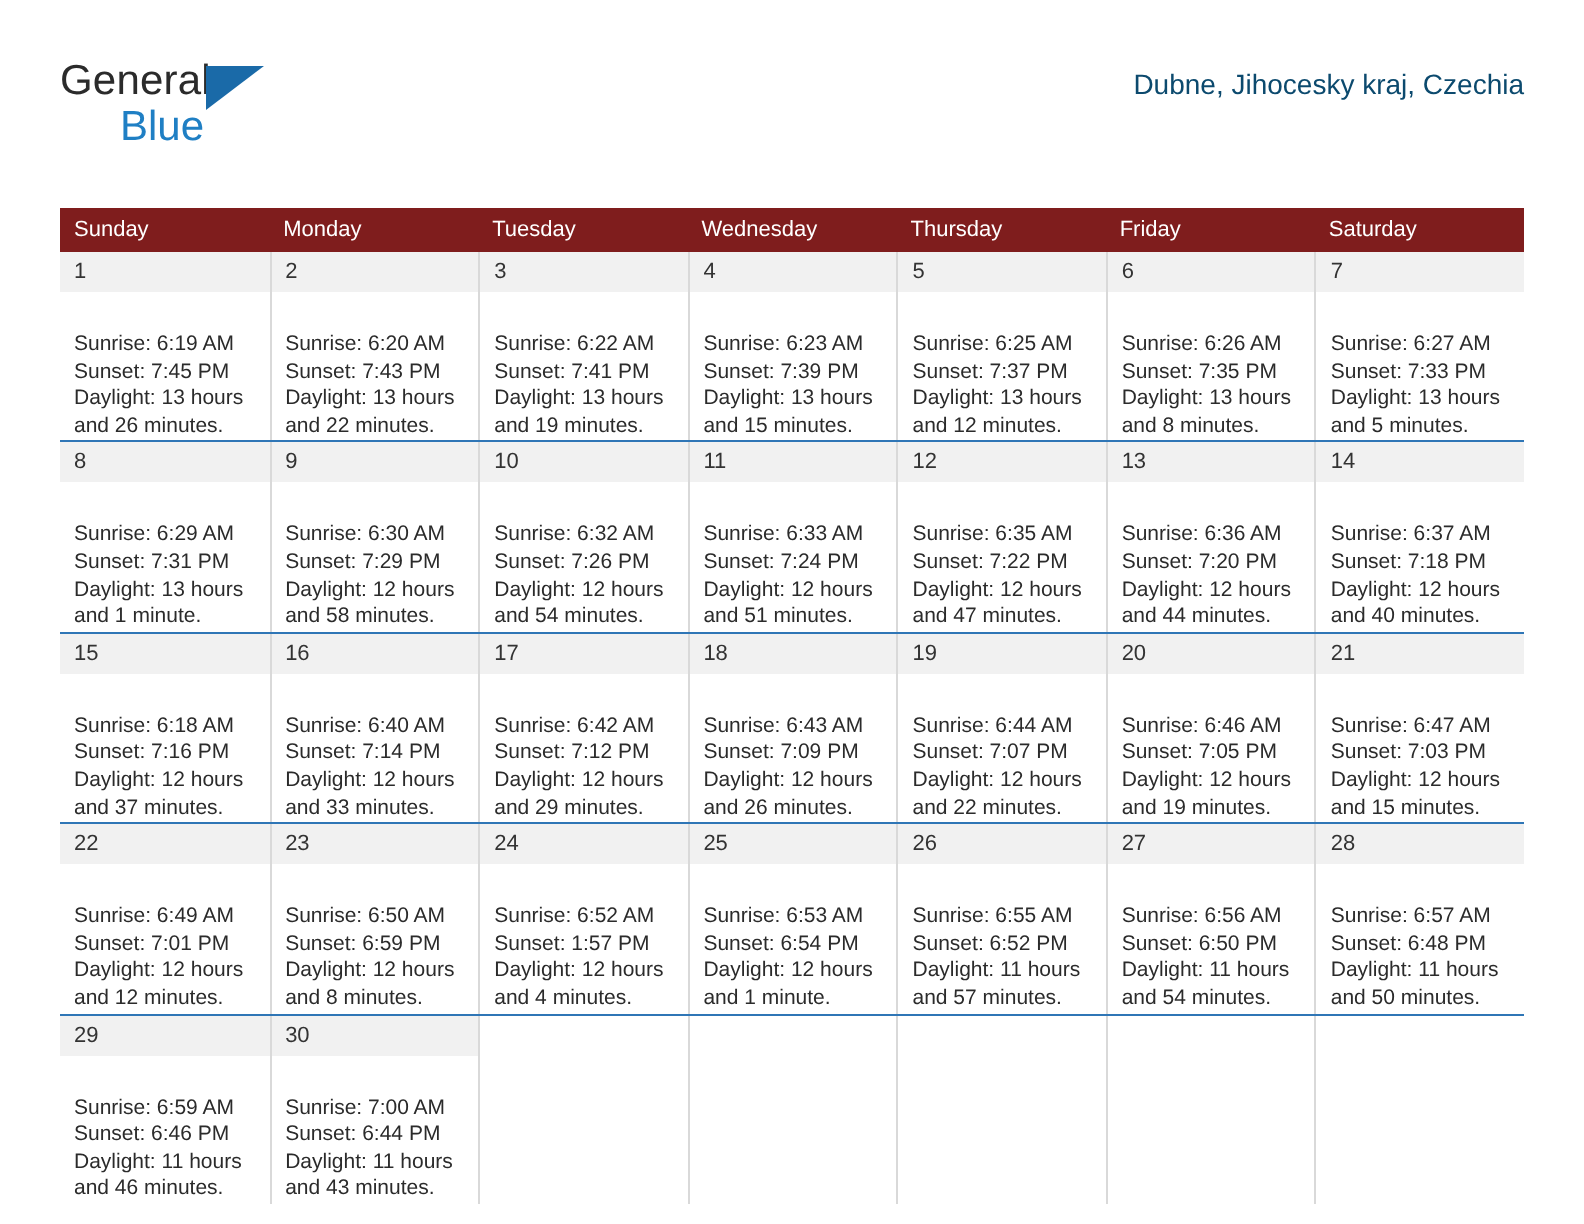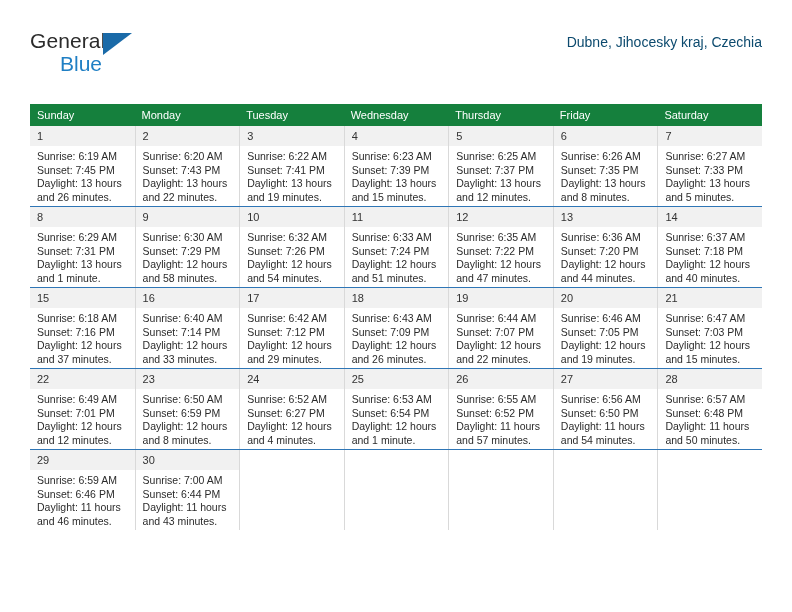--- a/index.html
+++ b/index.html
@@ -87,21 +87,21 @@
   .calendar {
     position: absolute;
     left: 30px;
     top: 104px;
     width: 732px;
     border-collapse: collapse;
     table-layout: fixed;
   }
 
   .calendar th {
-    background: #15803d;
+    background: #7f1d1d;
     color: #ffffff;
     font-size: 11px;
     font-weight: normal;
     text-align: left;
     padding: 5px 0 5px 7px;
     height: 11px;
     border: none;
   }
 
   .calendar td {
@@ -137,20 +137,21 @@
     padding: 4px 0 4px 7px;
     height: 12px;
     line-height: 12px;
   }
   .cell-empty .daynum {
     background: #ffffff;
   }
 
   .details {
     padding: 4px 6px 0 7px;
+    margin-top: 16px;
   }
   .details div {
     font-size: 10.5px;
     line-height: 13.6px;
     color: #2b2b2b;
     white-space: nowrap;
   }
 </style>
 </head>
 <body>
@@ -442,21 +443,21 @@
                 <div>Daylight: 12 hours</div>
                 <div>and 8 minutes.</div>
               </div>
             </div>
           </td>
           <td>
             <div class="cell-inner">
               <span class="daynum">24</span>
               <div class="details">
                 <div>Sunrise: 6:52 AM</div>
-                <div>Sunset: 6:27 PM</div>
+                <div>Sunset: 1:57 PM</div>
                 <div>Daylight: 12 hours</div>
                 <div>and 4 minutes.</div>
               </div>
             </div>
           </td>
           <td>
             <div class="cell-inner">
               <span class="daynum">25</span>
               <div class="details">
                 <div>Sunrise: 6:53 AM</div>

